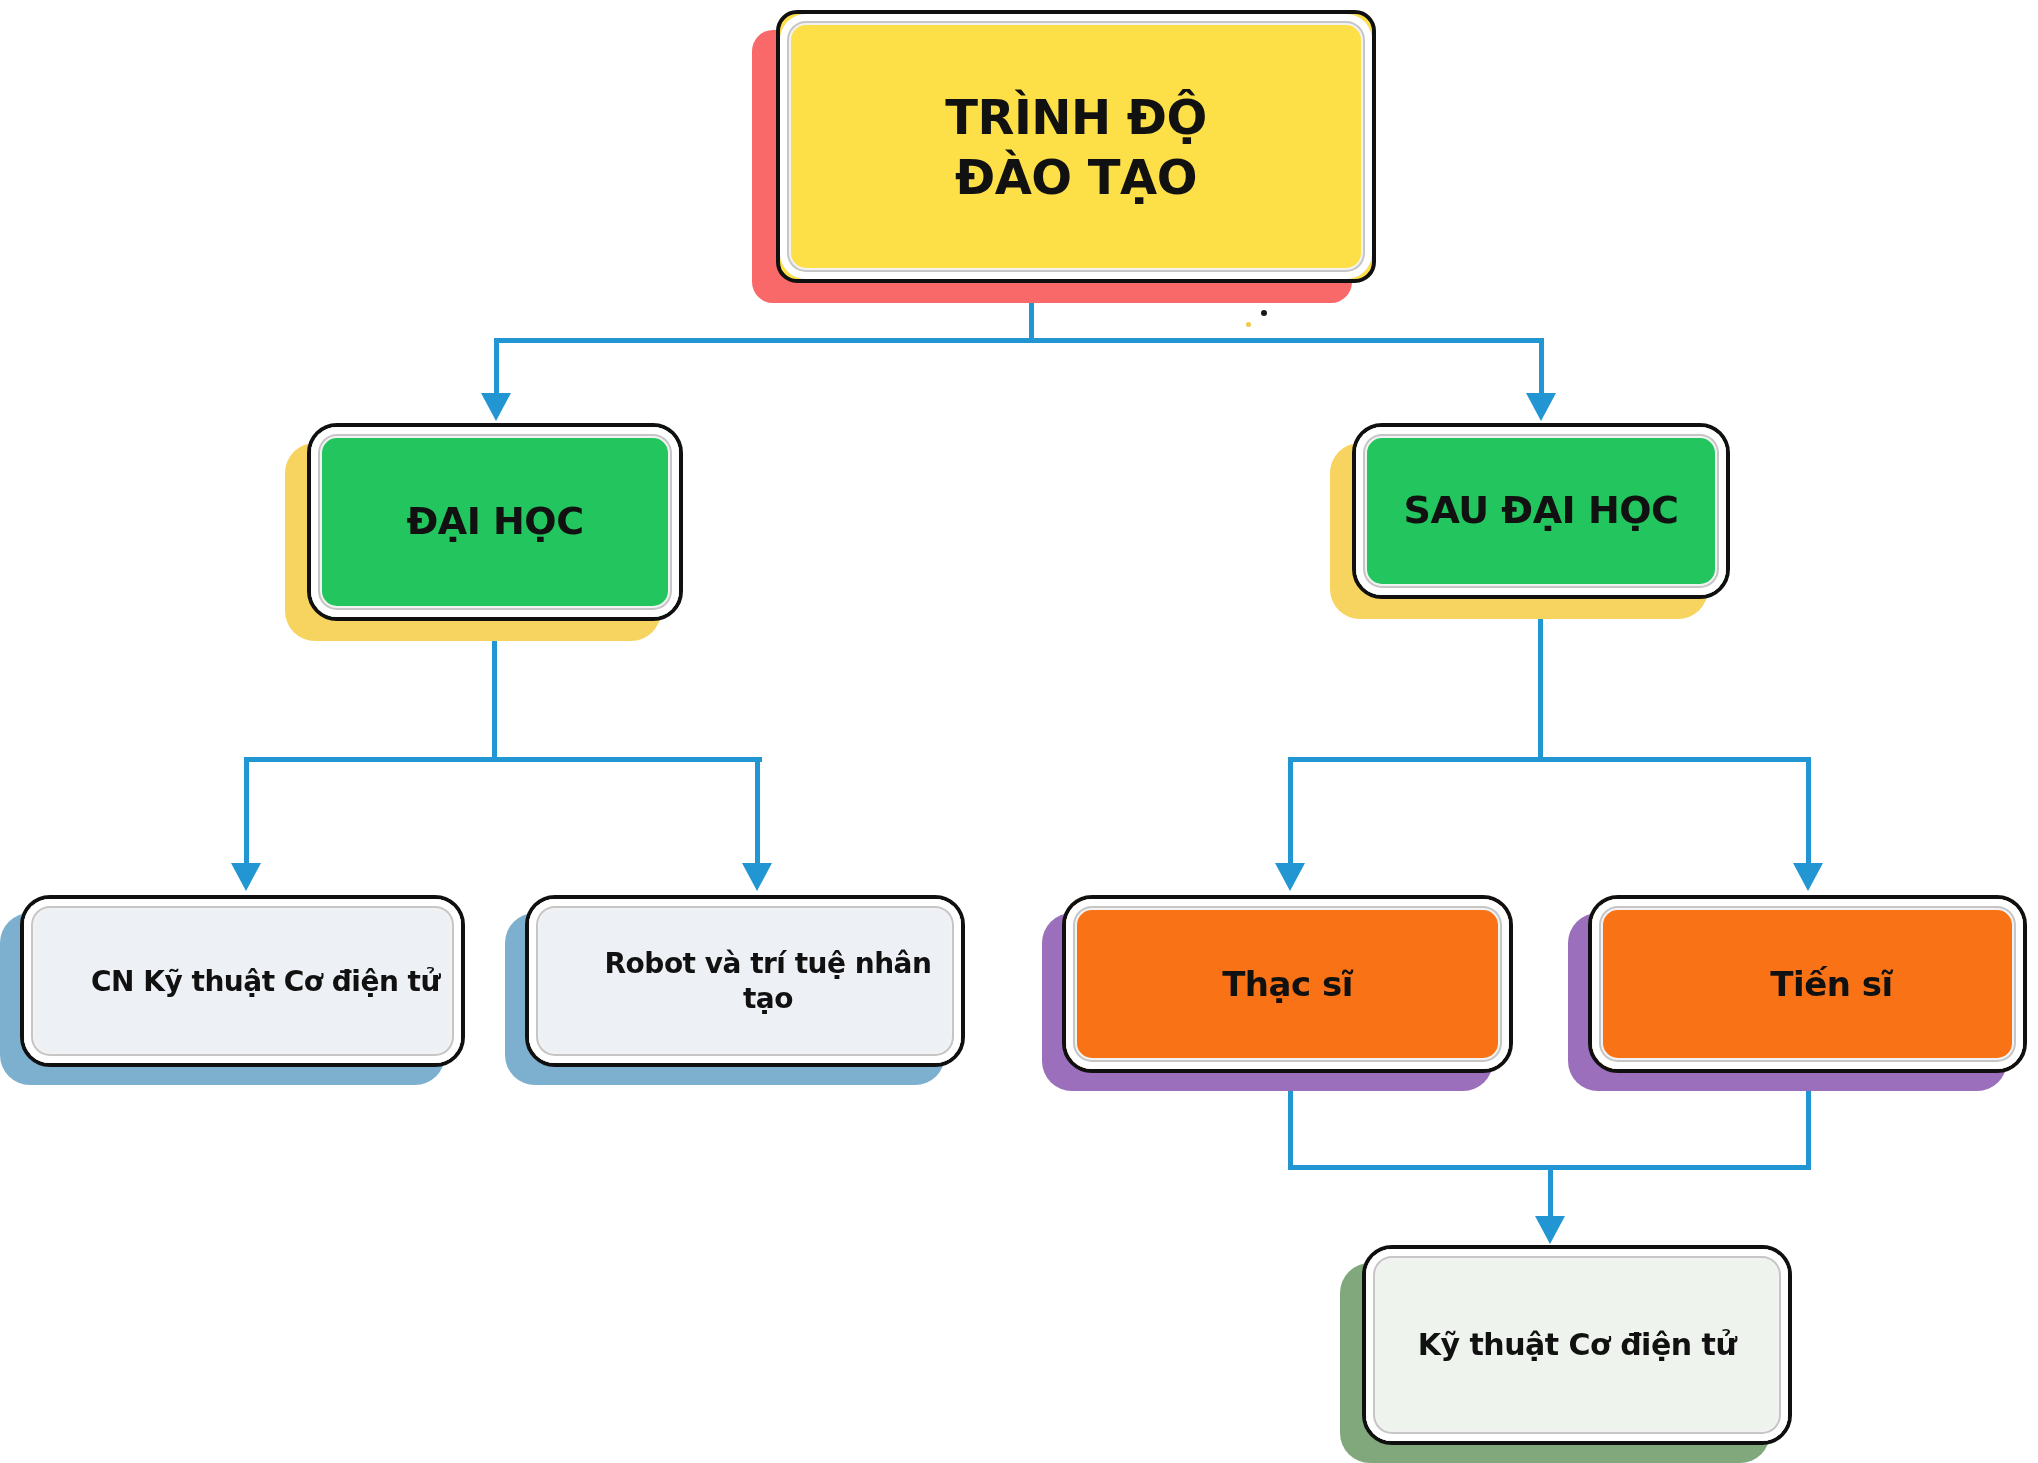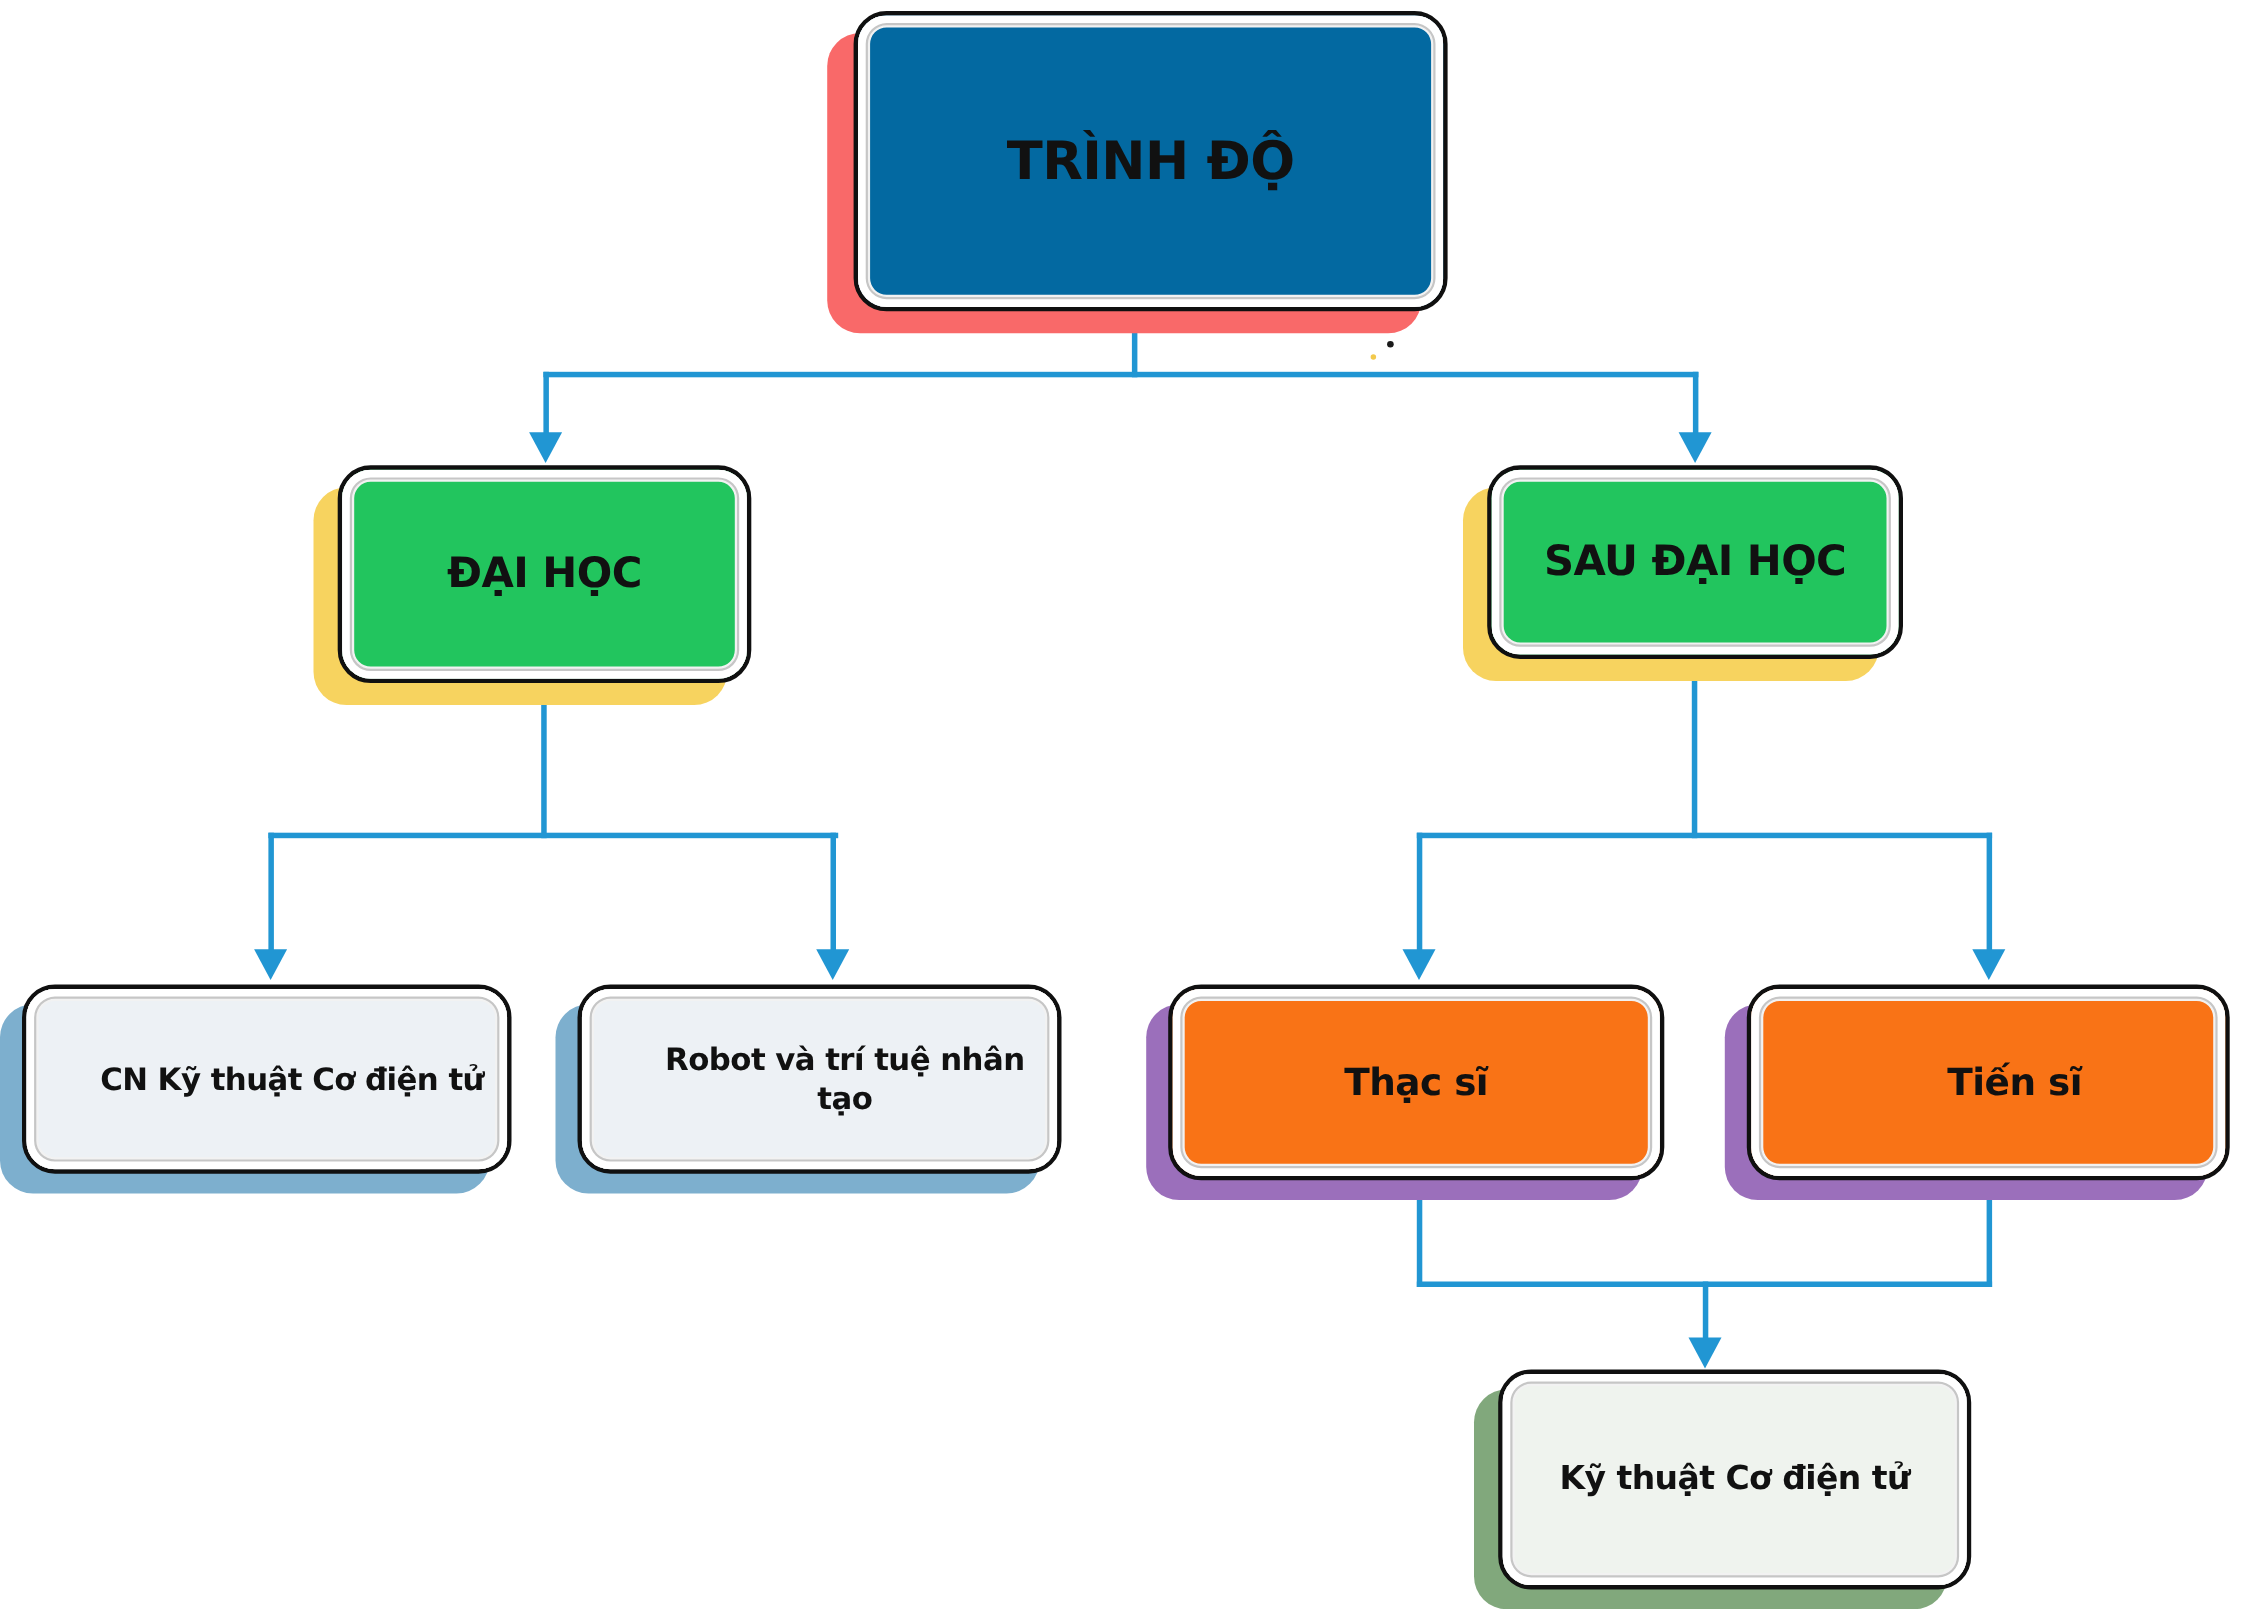--- a/index.html
+++ b/index.html
@@ -14,21 +14,21 @@
     text-align:center;z-index:2;
   }
   .node .label{
     font-weight:bold;color:#111111;line-height:1.25;letter-spacing:-0.5px;
     padding:0 10px;white-space:pre-line;
   }
   .bevel{ 
     position:absolute;inset:0;border-radius:26px;pointer-events:none;
     box-shadow:inset 0 0 0 7px #ffffff, inset 0 0 0 9px #c6c6c6, inset 0 0 0 11px #f2f2f2;
   }
-  .node--root        {left:776px;  top:10px;   width:540px; height:273px; background:#0369a1; box-shadow:-24px 20px 0 #f96969;}
+  .node--root        {left:776px;  top:10px;   width:600px; height:273px; background:#fde047; box-shadow:-24px 20px 0 #f96969;border-radius:21px;}
   .node--root .label {font-size:48px;}
   .node--level2      {background:#22c55e; box-shadow:-22px 20px 0 #f7d35f;}
   .node--daihoc      {left:307px;  top:423px;  width:376px; height:198px;}
   .node--saudaihoc   {left:1352px; top:423px;  width:378px; height:176px;}
   .node--level2 .label{font-size:38px;}
   .node--major       {background:#edf1f5; box-shadow:-20px 18px 0 #7dafce;padding-left:46px;}
   .node--cn          {left:20px;   top:895px;  width:445px; height:172px;}
   .node--robot       {left:525px;  top:895px;  width:440px; height:172px;}
   .node--major .label{font-size:28px;}
   .node--post        {background:#f97316; box-shadow:-20px 18px 0 #9b6fbb;}
@@ -107,21 +107,21 @@
   <div class="seg v s14"></div>
   <div class="seg h s15"></div>
   <div class="seg v s16"></div>
   <div class="arrow a7"></div>
 
   <div class="dot dot--black"></div>
   <div class="dot dot--yellow"></div>
 
   <div class="node node--root">
     <div class="bevel"></div>
-    <div class="label"><span>TRÌNH ĐỘ</span><br></div>
+    <div class="label"><span>TRÌNH ĐỘ</span><br><span>ĐÀO TẠO</span></div>
   </div>
 
   <div class="node node--level2 node--daihoc">
     <div class="bevel"></div>
     <div class="label">ĐẠI HỌC</div>
   </div>
 
   <div class="node node--level2 node--saudaihoc">
     <div class="bevel"></div>
     <div class="label">SAU ĐẠI HỌC</div>

